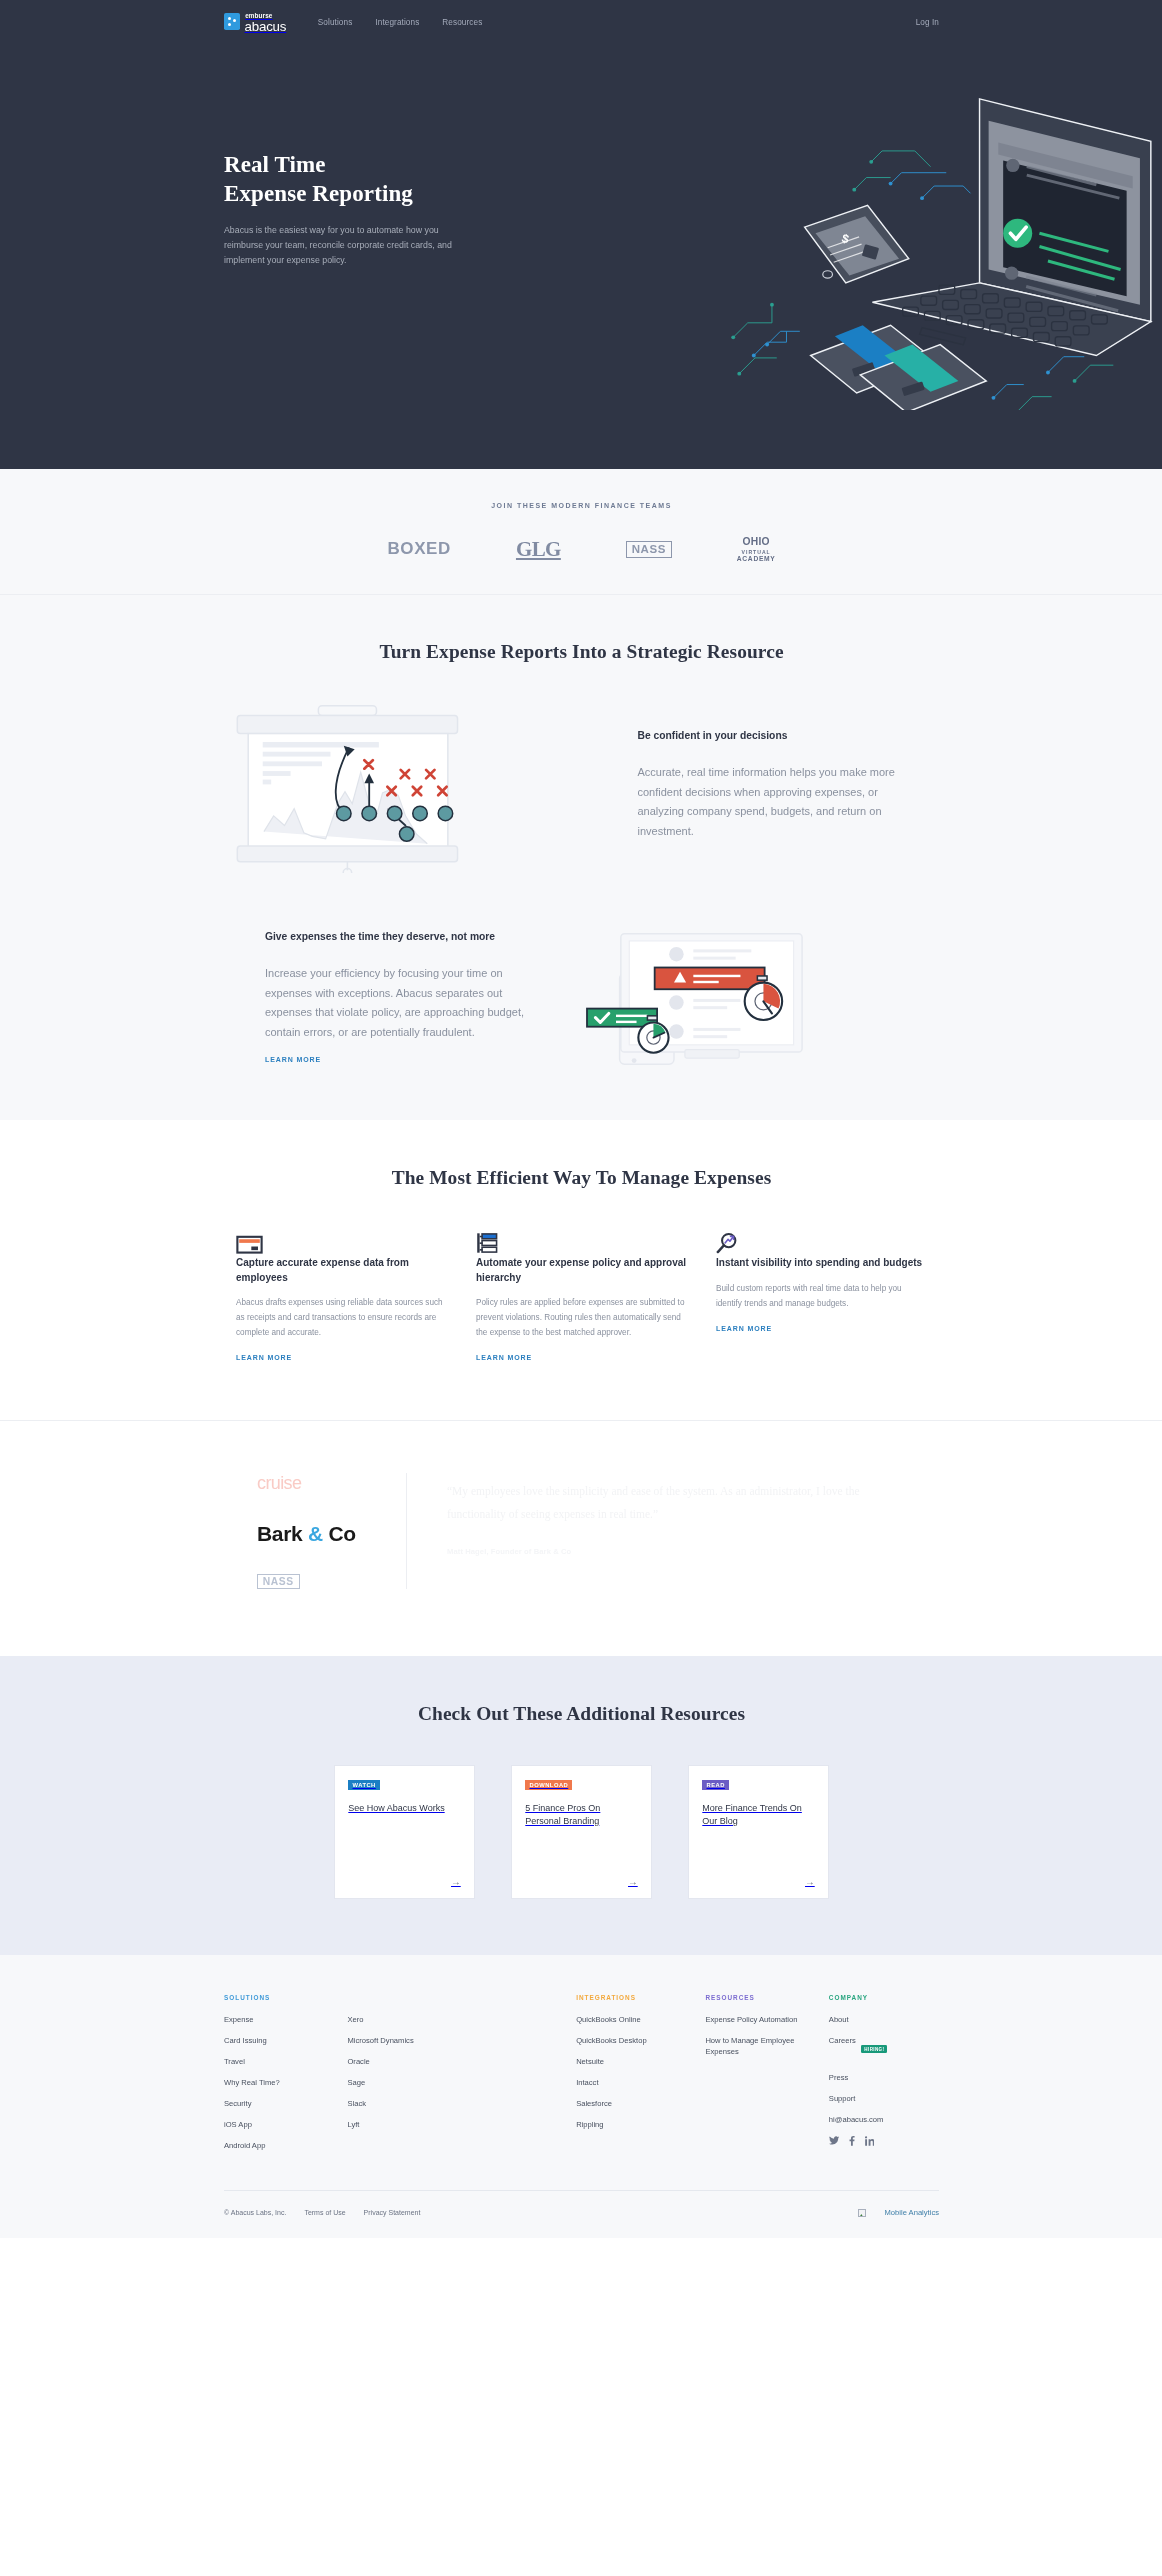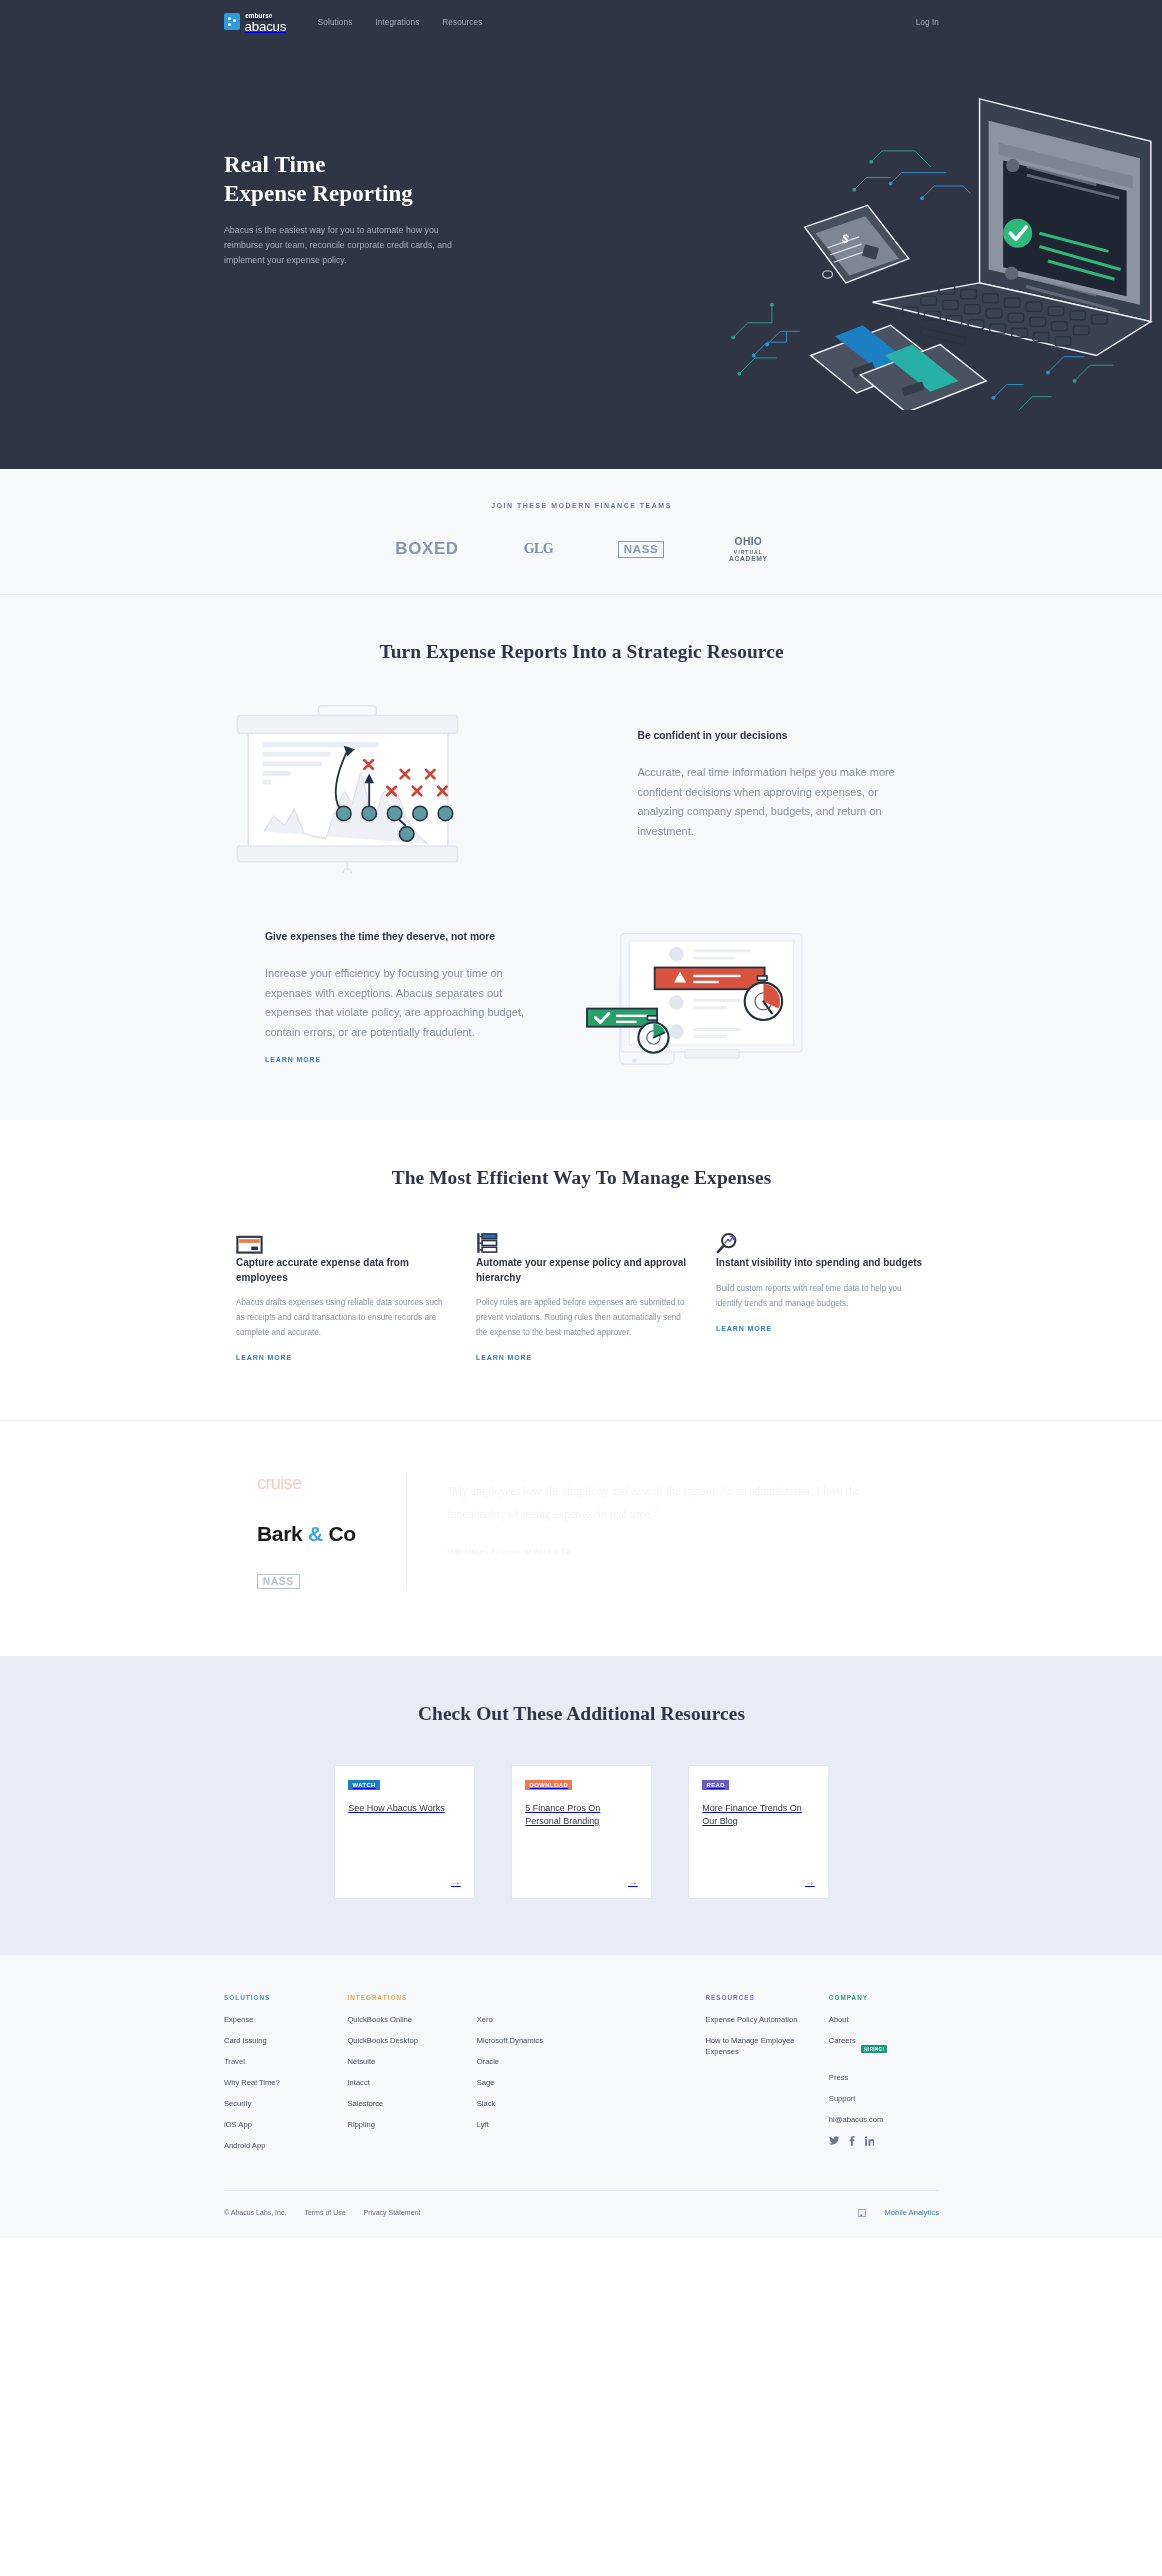--- a/index.html
+++ b/index.html
@@ -64,21 +64,21 @@
 
   
   .logostrip { background:#f7f8fa; border-bottom:0.6px solid #eceef2; padding:33px 0 31.5px; }
   .logostrip .eyebrow {
     text-align:center; font-size:7px; letter-spacing:1.5px; font-weight:700;
     color:#6e7a93; text-transform:uppercase;
   }
   .logorow { display:flex; justify-content:center; align-items:center; gap:65px; margin-top:27px; }
   .clogo { color:#7b869e; opacity:.95; }
   .clogo.boxed { font-family:"Liberation Sans", sans-serif; font-weight:700; font-size:17px; letter-spacing:0.6px; color:#8892a8; }
-  .clogo.glg { font-family:"Liberation Serif", serif; font-weight:700; font-size:14px; letter-spacing:-0.6px; color:#7b869e;}
+  .clogo.glg { font-family:"Liberation Serif", serif; font-weight:700; font-size:21px; letter-spacing:-0.6px; color:#7b869e;text-decoration:underline;}
   .clogo.nass { border:1.2px solid #8892a8; padding:1.2px 4.8px; font-weight:700; font-size:11.5px; letter-spacing:0.6px; color:#8892a8; }
   .clogo.ohio { text-align:center; line-height:1.22; color:#5c6680; }
   .clogo.ohio .l1 { font-weight:700; font-size:10.3px; letter-spacing:0.3px; }
   .clogo.ohio .l2 { font-size:5.1px; letter-spacing:1px; font-weight:600; }
   .clogo.ohio .l3 { font-weight:700; font-size:6.7px; letter-spacing:0.7px; }
 
   
   .sec-strategic { background:#f7f8fa; padding:46px 0 51px; }
   .sec-title {
     font-family:"Liberation Serif", serif;
@@ -567,38 +567,38 @@
           <div class="fhead c-sol">SOLUTIONS</div>
           <a href="#">Expense</a>
           <a href="#">Card Issuing</a>
           <a href="#">Travel</a>
           <a href="#">Why Real Time?</a>
           <a href="#">Security</a>
           <a href="#">iOS App</a>
           <a href="#">Android App</a>
         </div>
 
+        <div class="fcol integrations2">
+          <div class="fhead c-int">&nbsp;</div>
+          <a href="#">Xero</a>
+          <a href="#">Microsoft Dynamics</a>
+          <a href="#">Oracle</a>
+          <a href="#">Sage</a>
+          <a href="#">Slack</a>
+          <a href="#">Lyft</a>
+        </div>
+
         <div class="fcol integrations">
           <div class="fhead c-int">INTEGRATIONS</div>
           <a href="#">QuickBooks Online</a>
           <a href="#">QuickBooks Desktop</a>
           <a href="#">Netsuite</a>
           <a href="#">Intacct</a>
           <a href="#">Salesforce</a>
           <a href="#">Rippling</a>
-        </div>
-
-        <div class="fcol integrations2">
-          <div class="fhead c-int">&nbsp;</div>
-          <a href="#">Xero</a>
-          <a href="#">Microsoft Dynamics</a>
-          <a href="#">Oracle</a>
-          <a href="#">Sage</a>
-          <a href="#">Slack</a>
-          <a href="#">Lyft</a>
         </div>
 
         <div class="fcol resources">
           <div class="fhead c-res">RESOURCES</div>
           <a href="#">Expense Policy Automation</a>
           <a href="#">How to Manage Employee Expenses</a>
         </div>
 
         <div class="fcol company">
           <div class="fhead c-com">COMPANY</div>

